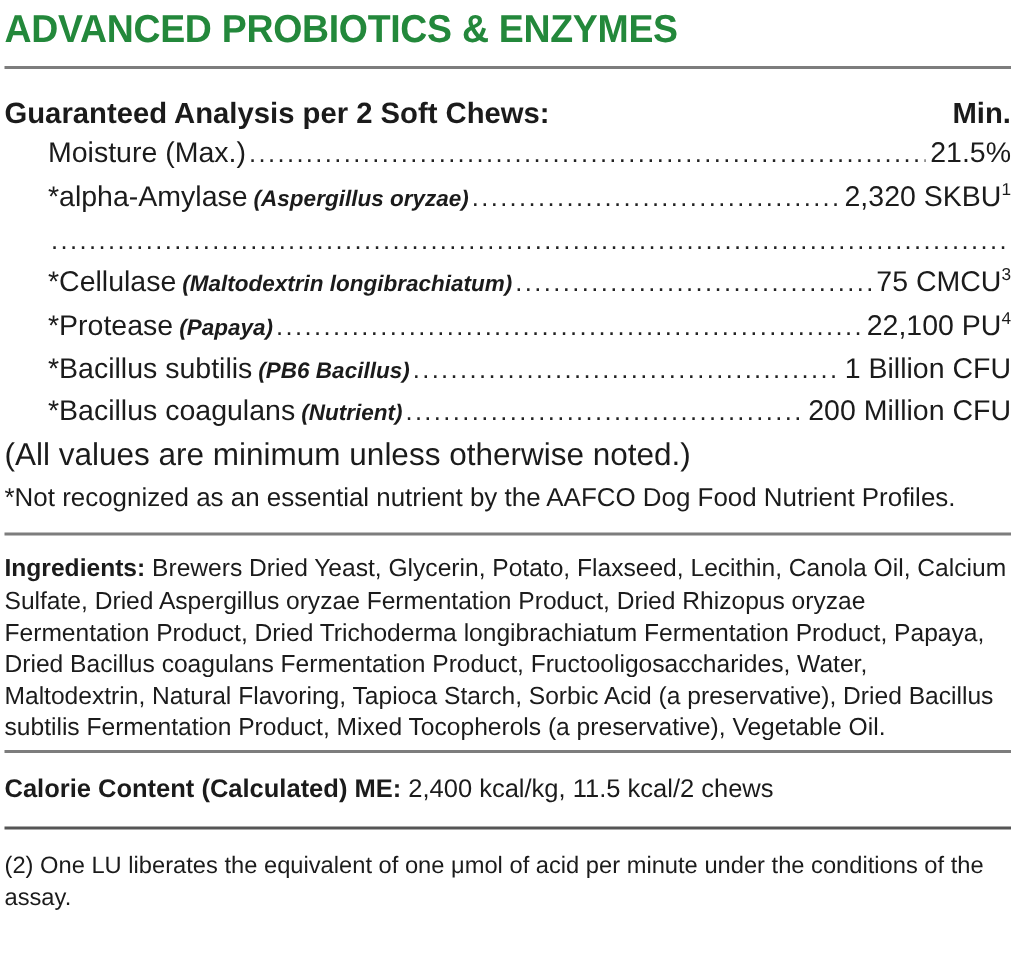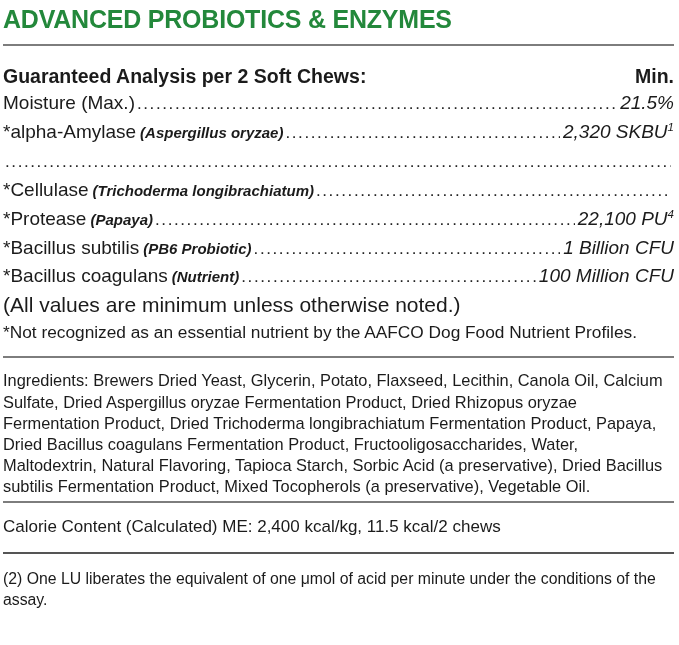--- a/index.html
+++ b/index.html
@@ -26,43 +26,43 @@
   .rule-4 { margin-top:15px; background:#555; }
 
   .ga-header {
     display:flex; justify-content:space-between; align-items:baseline;
     margin-top:19px; font-size:19.5px; font-weight:700; line-height:23px;gap:24px;
   }
 
   .ga-rows { margin-top:1px; }
   .arow {
     display:flex; align-items:baseline;
-    font-size:19px; line-height:27.9px; white-space:nowrap;
+    font-size:19px; line-height:27.9px; white-space:nowrap;margin-left:29px;
   }
   .alabel { flex:0 0 auto; }
   .sci { font-style:italic; font-size:15px; margin-left:4px;font-weight:bold; }
   .sci:empty { margin-left:0; }
   .dots {
     flex:1 1 auto; overflow:hidden; white-space:nowrap;
     margin:0 3px 0 2px; color:#222;
   }
   .dots::after {
     content:"..........................................................................................................................................";
     letter-spacing:1.6px; font-size:17px;
   }
-  .aval { flex:0 0 auto;font-style:italic; }
+  .aval { flex:0 0 auto; }
   .aval sup { font-size:11.5px; line-height:0; }
 
   .note-small { margin-top:4px; font-size:21px; line-height:20px; }
   .note-aafco { margin-top:7px; font-size:17.3px; line-height:21px; }
 
   .ingredients {
     margin-top:12px; font-size:16.4px; line-height:21.2px;
   }
-  .bold-label { font-weight:400; }
+  .bold-label { font-weight:700; }
 
   .calorie-line { margin-top:13px; font-size:17px; line-height:21px; }
 
   .footnotes { margin-top:14px; font-size:15.8px; line-height:21.7px; }
 </style>
 </head>
 <body>
 
 <div class="label-wrap">
 
@@ -83,37 +83,38 @@
     </div>
     <div class="arow">
       <span class="alabel"><span>*alpha-Amylase</span><span class="sci">(Aspergillus oryzae)</span></span>
       <span class="dots"></span>
       <span class="aval"><span>2,320 SKBU</span><sup>1</sup></span>
     </div>
     <div class="arow">
       <span class="dots"></span>
     </div>
     <div class="arow">
-      <span class="alabel"><span>*Cellulase</span><span class="sci">(Trichoderma longibrachiatum)</span></span>
+      <span class="alabel"><span>*Cellulase</span><span class="sci">(Maltodextrin longibrachiatum)</span></span>
       <span class="dots"></span>
+      <span class="aval"><span>75 CMCU</span><sup>3</sup></span>
     </div>
     <div class="arow">
       <span class="alabel"><span>*Protease</span><span class="sci">(Papaya)</span></span>
       <span class="dots"></span>
       <span class="aval"><span>22,100 PU</span><sup>4</sup></span>
     </div>
     <div class="arow">
-      <span class="alabel"><span>*Bacillus subtilis</span><span class="sci">(PB6 Probiotic)</span></span>
+      <span class="alabel"><span>*Bacillus subtilis</span><span class="sci">(PB6 Bacillus)</span></span>
       <span class="dots"></span>
       <span class="aval"><span>1 Billion CFU</span><sup></sup></span>
     </div>
     <div class="arow">
       <span class="alabel"><span>*Bacillus coagulans</span><span class="sci">(Nutrient)</span></span>
       <span class="dots"></span>
-      <span class="aval"><span>100 Million CFU</span><sup></sup></span>
+      <span class="aval"><span>200 Million CFU</span><sup></sup></span>
     </div>
   </div>
 
   <div class="note-small">(All values are minimum unless otherwise noted.)</div>
   <div class="note-aafco">*Not recognized as an essential nutrient by the AAFCO Dog Food Nutrient Profiles.</div>
 
   <hr class="rule rule-2">
 
   <div class="ingredients">
     <span class="bold-label">Ingredients:</span><span> Brewers Dried Yeast, Glycerin, Potato, Flaxseed, Lecithin, Canola Oil, Calcium Sulfate, Dried Aspergillus oryzae Fermentation Product, Dried Rhizopus oryzae Fermentation Product, Dried Trichoderma longibrachiatum Fermentation Product, Papaya, Dried Bacillus coagulans Fermentation Product, Fructooligosaccharides, Water, Maltodextrin, Natural Flavoring,  Tapioca Starch, Sorbic Acid (a preservative), Dried Bacillus subtilis Fermentation Product, Mixed Tocopherols (a preservative), Vegetable Oil.</span>

